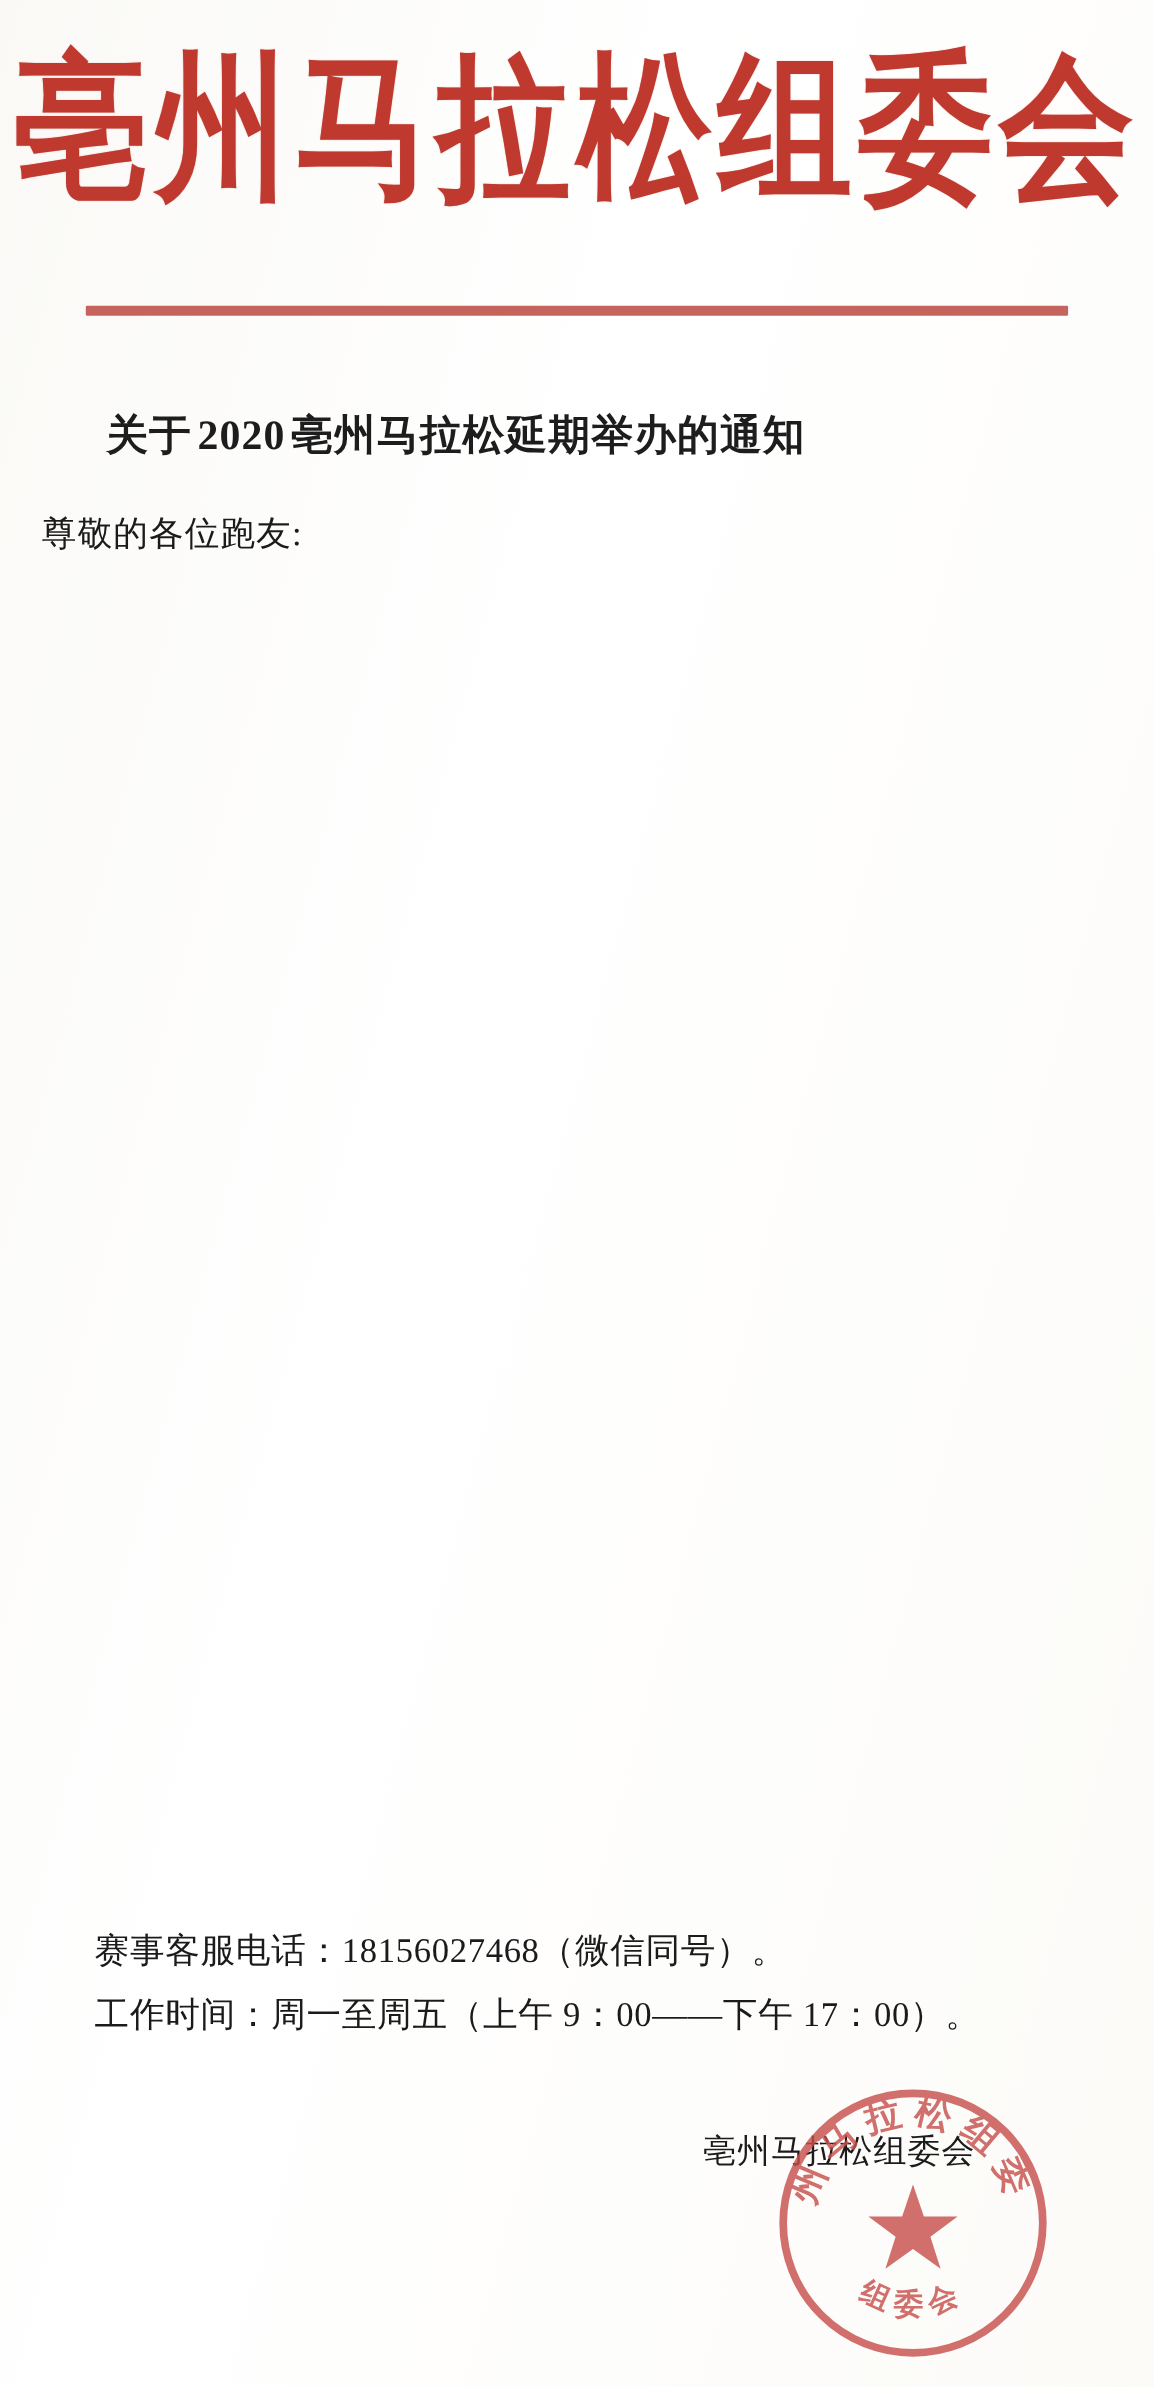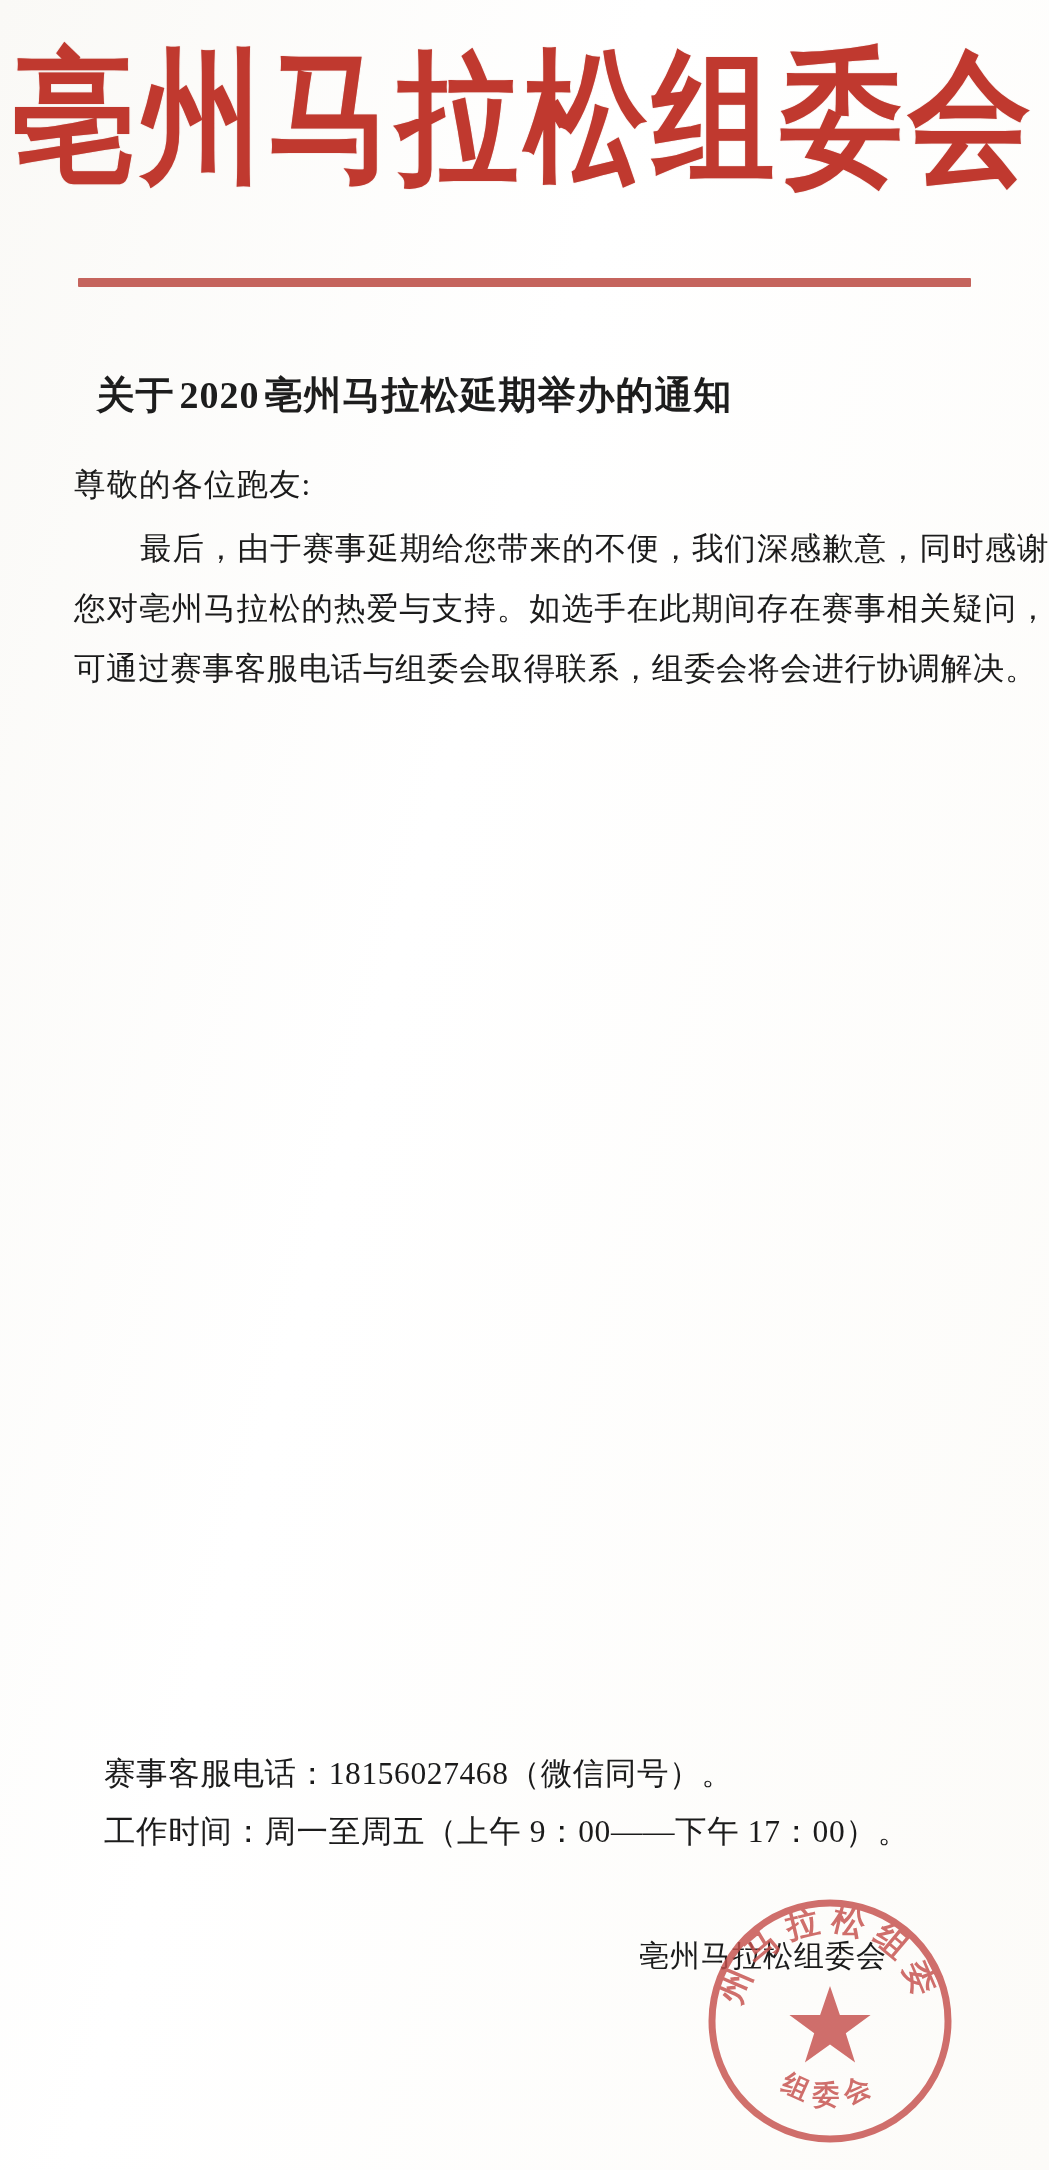--- a/index.html
+++ b/index.html
@@ -63,41 +63,40 @@
     letter-spacing: 1px;
     color: #1d1d1d;
   }
   .doc-title .num { padding: 0 5px; }
 
   .body-block {
     position: absolute;
     top: 455px;
     left: 38px;
     width: 975px;
-    margin-left: 36px;
   }
   .para {
     font-family: "Liberation Serif", "DejaVu Serif", serif;
     font-size: 31.5px;
     line-height: 60px;
     color: #1b1b1b;
     text-align: justify;
     text-justify: inter-ideograph;
     letter-spacing: 0.6px;
     margin: 0 0 2px 0;
   }
   .salutation {
     margin-bottom: 4px;
     letter-spacing: 1px;
   }
   .indent { text-indent: 66px; }
 
   .contact-block {
     position: absolute;
-    left: 38px;
+    left: 20px;
     top: 1745px;
     width: 975px;
   }
   .contact-line {
     font-family: "Liberation Serif", "DejaVu Serif", serif;
     font-size: 31.5px;
     line-height: 58px;
     color: #1b1b1b;
     text-indent: 66px;
     letter-spacing: 0.6px;
@@ -141,21 +140,20 @@
   </div>
 
   <div class="letterhead-rule"></div>
 
   <div class="doc-title">
     <span>关于</span><span class="num">2020</span><span>亳州马拉松延期举办的通知</span>
   </div>
 
   <div class="body-block">
     <p class="para salutation">尊敬的各位跑友:</p>
-    <p class="para indent">最后，由于赛事延期给您带来的不便，我们深感歉意，同时感谢您对亳州马拉松的热爱与支持。如选手在此期间存在赛事相关疑问，可通过赛事客服电话与组委会取得联系，组委会将会进行协调解决。</p>
   </div>
 
   <div class="contact-block">
     <div class="contact-line">赛事客服电话：18156027468（微信同号）。</div>
     <div class="contact-line">工作时间：周一至周五（上午 9：00——下午 17：00）。</div>
   </div>
 
   <div class="signature-block">
     <div class="sign-org">亳州马拉松组委会</div>
   </div>

